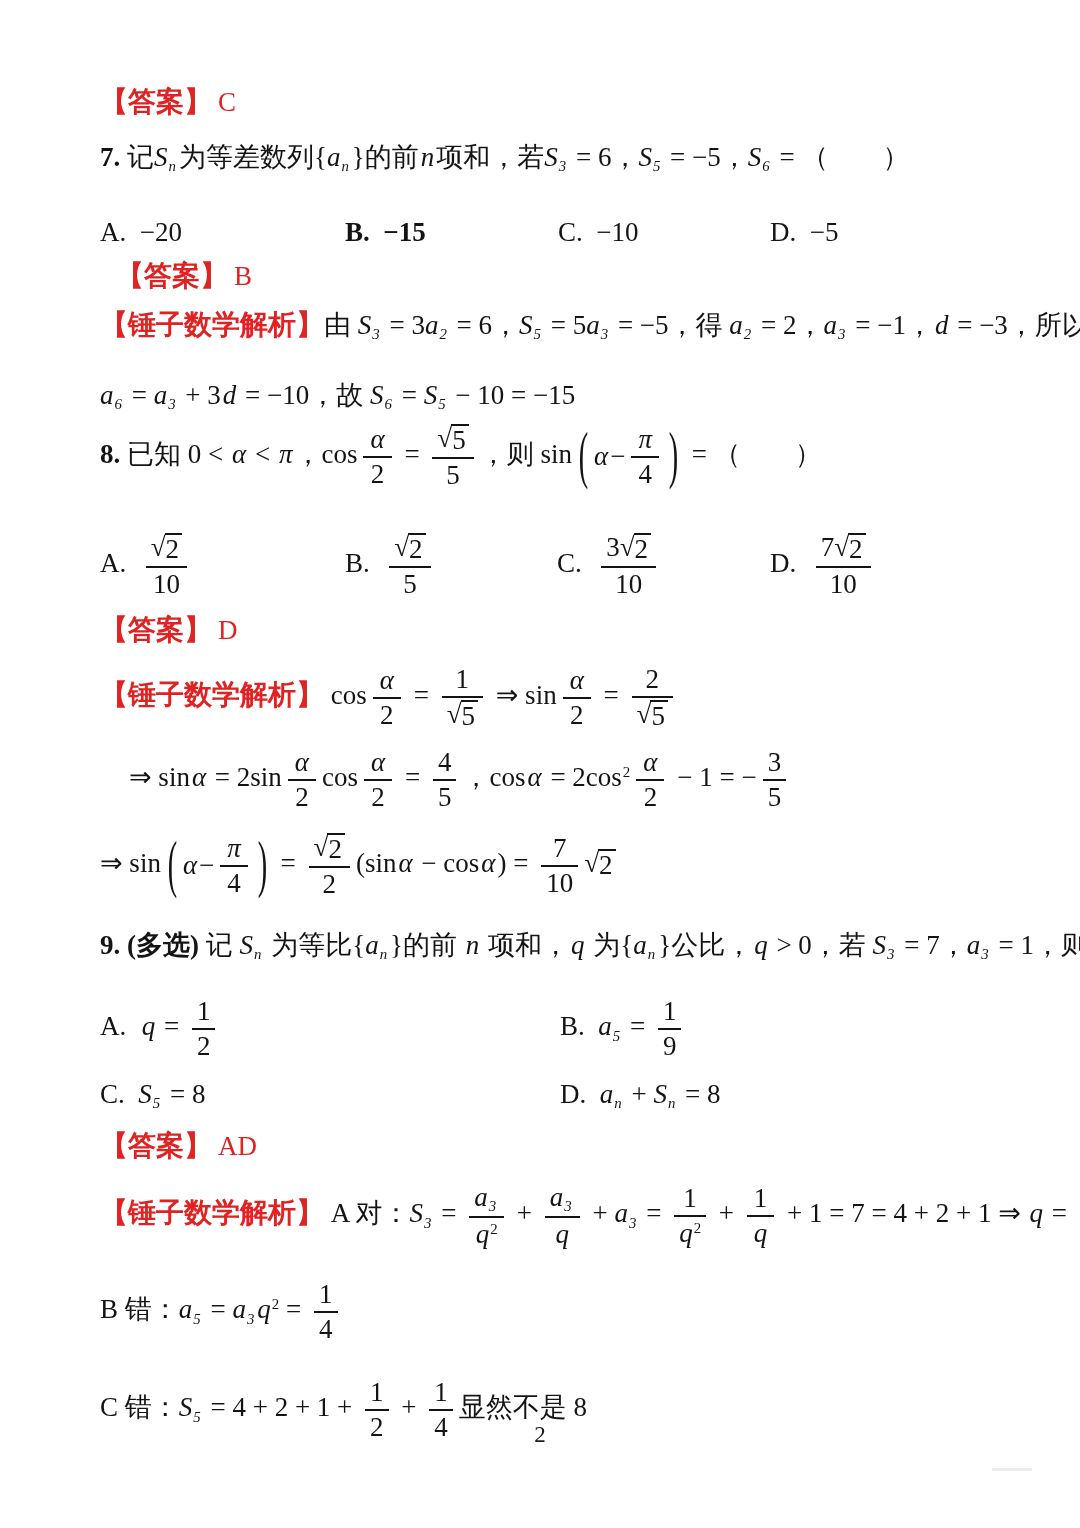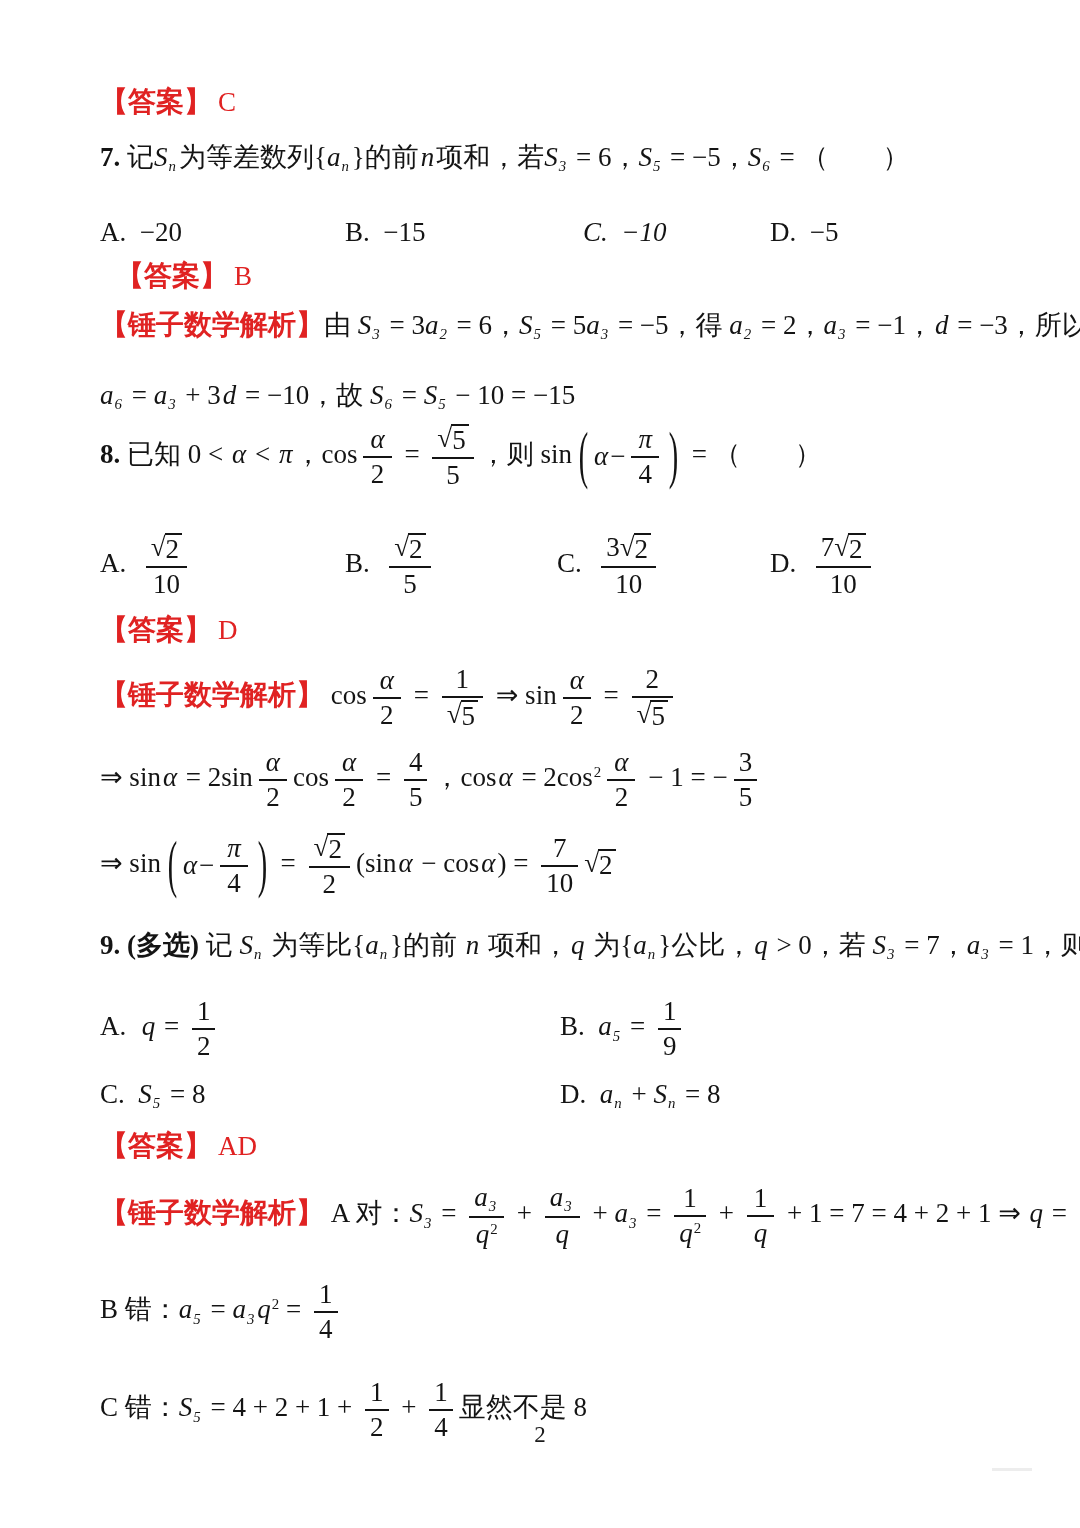--- a/index.html
+++ b/index.html
@@ -33,21 +33,21 @@
   [data-name="answer-q6"]        { top:84px; }
   [data-name="question-7"]       { top:140px;text-align:center; }
   [data-name="question-7-options"]{ top:200px; }
   [data-name="answer-q7"]        { top:258px;margin-left:16px; }
   [data-name="explain-7-line1"]  { top:307px; }
   [data-name="explain-7-line2"]  { top:378px; }
   [data-name="question-8"]       { top:424px; }
   [data-name="question-8-options"]{ top:518px; }
   [data-name="answer-q8"]        { top:612px; }
   [data-name="explain-8-line1"]  { top:665px; }
-  [data-name="explain-8-line2"]  { top:748px; }
+  [data-name="explain-8-line2"]  { top:748px;margin-left:29px; }
   [data-name="explain-8-line3"]  { top:833px; }
   [data-name="question-9"]       { top:928px; }
   [data-name="question-9-options-ab"]{ top:982px; }
   [data-name="question-9-options-cd"]{ top:1062px; }
   [data-name="answer-q9"]        { top:1128px; }
   [data-name="explain-9-line1"]  { top:1183px; }
   [data-name="explain-9-line2"]  { top:1268px;margin-top:12px; }
   [data-name="explain-9-line3"]  { top:1342px;margin-top:36px; }
 
   .page-num { position:absolute; top:1422px; left:0; width:1080px; text-align:center;
@@ -57,22 +57,22 @@
 </head>
 <body>
 
 <div class="sheet" data-name="page">
   <div class="page-num" data-name="page-number">2</div>
   <div class="wm" data-name="watermark"></div>
 <div class="line" data-name="answer-q6"><span class="tk-m" data-name="text-run">【答案】</span><span class="tk-a" data-name="text-run">C</span></div>
     <div class="line" data-name="question-7"><span class="tk-b" data-name="text-run">7.&nbsp;</span><span class="tk-t" data-name="text-run">记</span><span class="vs" data-name="var-with-subscript"><span class="vi" data-name="var-base">S</span><span class="sb" data-name="subscript">n</span></span><span class="tk-t" data-name="text-run">为等差数列</span><span class="tk-t" data-name="text-run">{</span><span class="vs" data-name="var-with-subscript"><span class="vi" data-name="var-base">a</span><span class="sb" data-name="subscript">n</span></span><span class="tk-t" data-name="text-run">}</span><span class="tk-t" data-name="text-run">的前</span><span class="tk-i" data-name="text-run">n</span><span class="tk-t" data-name="text-run">项和，若</span><span class="vs" data-name="var-with-subscript"><span class="vi" data-name="var-base">S</span><span class="sb" data-name="subscript">3</span></span><span class="tk-t" data-name="text-run"> = 6，</span><span class="vs" data-name="var-with-subscript"><span class="vi" data-name="var-base">S</span><span class="sb" data-name="subscript">5</span></span><span class="tk-t" data-name="text-run"> = −5，</span><span class="vs" data-name="var-with-subscript"><span class="vi" data-name="var-base">S</span><span class="sb" data-name="subscript">6</span></span><span class="tk-t" data-name="text-run"> = （　　）</span></div>
     <div class="line opts" data-name="question-7-options">
       <span class="opt-item" data-name="q7-option-a" style="left: 0px;"><span class="tk-t" data-name="text-run">A.&nbsp;&nbsp;−20</span></span>
-      <span class="opt-item" data-name="q7-option-b" style="left: 245px;"><span class="tk-t" data-name="text-run">B.&nbsp;&nbsp;−15</span></span>
-      <span class="opt-item" data-name="q7-option-c" style="left: 483px; font-style: italic;"><span class="tk-t" data-name="text-run">C.&nbsp;&nbsp;−10</span></span>
+      <span class="opt-item" data-name="q7-option-b" style="left: 245px; font-weight: bold;"><span class="tk-t" data-name="text-run">B.&nbsp;&nbsp;−15</span></span>
+      <span class="opt-item" data-name="q7-option-c" style="left: 458px;"><span class="tk-t" data-name="text-run">C.&nbsp;&nbsp;−10</span></span>
       <span class="opt-item" data-name="q7-option-d" style="left: 670px;"><span class="tk-t" data-name="text-run">D.&nbsp;&nbsp;−5</span></span>
     </div>
     <div class="line" data-name="answer-q7"><span class="tk-m" data-name="text-run">【答案】</span><span class="tk-a" data-name="text-run">B</span></div>
     <div class="line" data-name="explain-7-line1"><span class="tk-m" data-name="text-run">【锤子数学解析】</span><span class="tk-t" data-name="text-run">由 </span><span class="vs" data-name="var-with-subscript"><span class="vi" data-name="var-base">S</span><span class="sb" data-name="subscript">3</span></span><span class="tk-t" data-name="text-run"> = 3</span><span class="vs" data-name="var-with-subscript"><span class="vi" data-name="var-base">a</span><span class="sb" data-name="subscript">2</span></span><span class="tk-t" data-name="text-run"> = 6，</span><span class="vs" data-name="var-with-subscript"><span class="vi" data-name="var-base">S</span><span class="sb" data-name="subscript">5</span></span><span class="tk-t" data-name="text-run"> = 5</span><span class="vs" data-name="var-with-subscript"><span class="vi" data-name="var-base">a</span><span class="sb" data-name="subscript">3</span></span><span class="tk-t" data-name="text-run"> = −5，得 </span><span class="vs" data-name="var-with-subscript"><span class="vi" data-name="var-base">a</span><span class="sb" data-name="subscript">2</span></span><span class="tk-t" data-name="text-run"> = 2，</span><span class="vs" data-name="var-with-subscript"><span class="vi" data-name="var-base">a</span><span class="sb" data-name="subscript">3</span></span><span class="tk-t" data-name="text-run"> = −1，</span><span class="tk-i" data-name="text-run">d</span><span class="tk-t" data-name="text-run"> = −3，所以</span></div>
     <div class="line" data-name="explain-7-line2"><span class="vs" data-name="var-with-subscript"><span class="vi" data-name="var-base">a</span><span class="sb" data-name="subscript">6</span></span><span class="tk-t" data-name="text-run"> = </span><span class="vs" data-name="var-with-subscript"><span class="vi" data-name="var-base">a</span><span class="sb" data-name="subscript">3</span></span><span class="tk-t" data-name="text-run"> + 3</span><span class="tk-i" data-name="text-run">d</span><span class="tk-t" data-name="text-run"> = −10，故 </span><span class="vs" data-name="var-with-subscript"><span class="vi" data-name="var-base">S</span><span class="sb" data-name="subscript">6</span></span><span class="tk-t" data-name="text-run"> = </span><span class="vs" data-name="var-with-subscript"><span class="vi" data-name="var-base">S</span><span class="sb" data-name="subscript">5</span></span><span class="tk-t" data-name="text-run"> − 10 = −15</span></div>
     <div class="line" data-name="question-8"><span class="tk-b" data-name="text-run">8.&nbsp;</span><span class="tk-t" data-name="text-run">已知 0 &lt; </span><span class="tk-i" data-name="text-run">α</span><span class="tk-t" data-name="text-run"> &lt; </span><span class="tk-i" data-name="text-run">π</span><span class="tk-t" data-name="text-run">，cos</span><span class="frac" data-name="fraction"><span class="num" data-name="fraction-numerator"><span class="tk-i" data-name="text-run">α</span></span><span class="den" data-name="fraction-denominator"><span class="tk-t" data-name="text-run">2</span></span></span><span class="tk-t" data-name="text-run"> = </span><span class="frac" data-name="fraction"><span class="num" data-name="fraction-numerator"><span class="sqrt" data-name="sqrt">
             <span class="rad" data-name="radical-icon">√</span>
             <span class="radc" data-name="radicand"><span class="tk-t" data-name="text-run">5</span></span>
           </span></span><span class="den" data-name="fraction-denominator"><span class="tk-t" data-name="text-run">5</span></span></span><span class="tk-t" data-name="text-run">，则 sin</span><span class="bigp" data-name="paren-group">
         <span class="bp" data-name="left-paren-icon">(</span>

